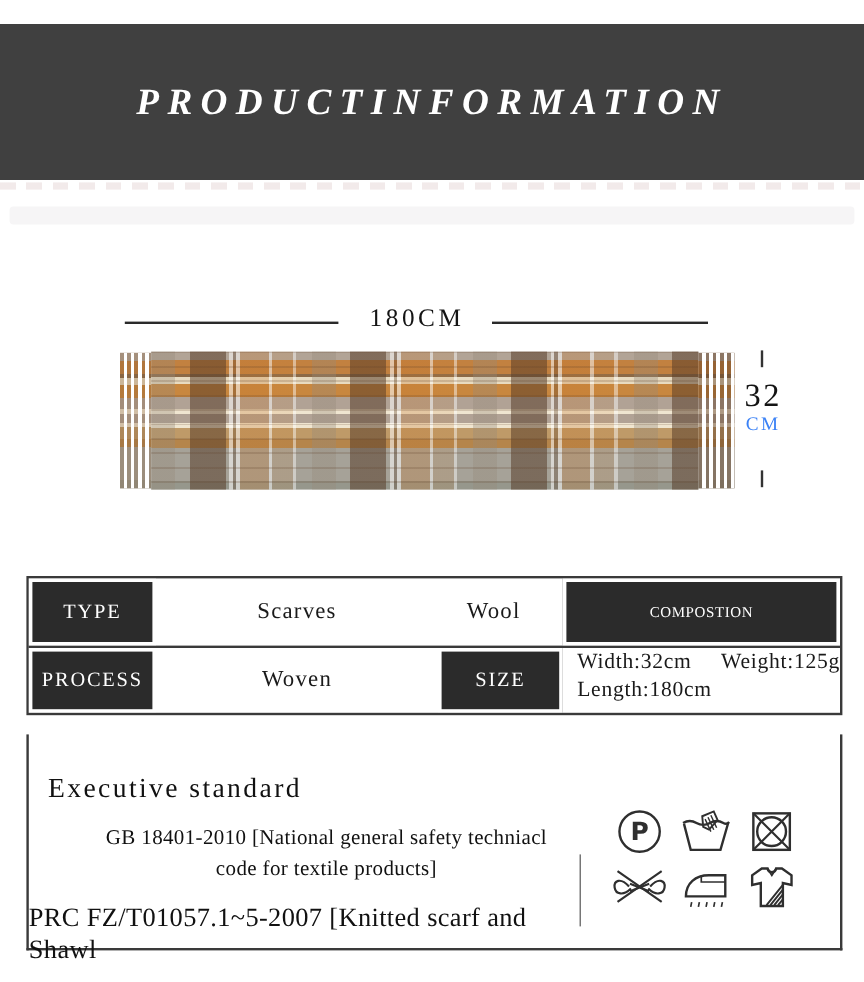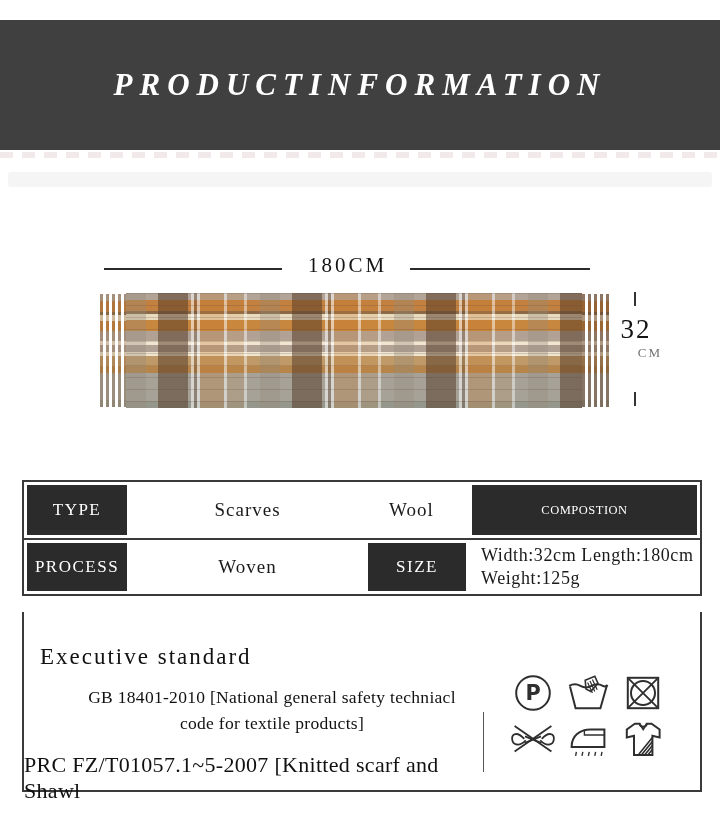--- a/index.html
+++ b/index.html
@@ -33,22 +33,22 @@
   .dim-line.left{left:104px;width:178px;}
   .dim-line.right{left:410px;width:180px;}
   .tick{position:absolute;left:634px;width:2px;height:14px;background:#333;}
   .tick.top{top:292px;}
   .tick.bottom{top:392px;}
   .dim-width-value{
     position:absolute;left:610px;top:315px;width:52px;text-align:center;
     font-size:27px;letter-spacing:2px;color:#141414;line-height:1.05;
   }
   .dim-width-unit{
-    position:absolute;left:610px;top:345px;width:52px;text-align:right;
-    font-size:13px;letter-spacing:2px;color:#737373;
+    position:absolute;left:610px;top:345px;width:52px;text-align:center;
+    font-size:16px;letter-spacing:2px;color:#3b82f6;
   }
   
   .scarf{position:absolute;left:100px;top:293px;width:512px;height:115px;}
   .scarf-body{
     position:absolute;left:26px;right:30px;top:0;bottom:0;
     background:
       repeating-linear-gradient(to bottom,rgba(96,64,40,0.20) 0 1.5px,rgba(0,0,0,0) 1.5px 12px),
       repeating-linear-gradient(90deg,
         rgba(150,138,122,0.35) 0 20px,
         rgba(0,0,0,0) 20px 32px,
@@ -127,21 +127,21 @@
   .spec-row.r2{height:54px;}
   .cell{display:flex;align-items:center;justify-content:center;box-sizing:border-box;}
   .cell.label{
     background:#2b2b2b;color:#fff;border:3px solid #ffffff;
     font-size:17px;letter-spacing:1.5px;
   }
   .cell.label.small{font-size:12.5px;letter-spacing:0.5px;}
   .cell.value{font-size:19px;letter-spacing:1px;color:#1a1a1a;}
   .cell.value.left{justify-content:flex-start;padding-left:24px;}
   .cell.value.size{
-    flex-direction:column;align-items:flex-start;justify-content:center;
+    align-items:flex-start;justify-content:center;
     padding-left:12px;font-size:18px;line-height:1.3;letter-spacing:0.6px;
   }
   
   .std-box{
     position:absolute;left:22px;top:612px;width:680px;height:180px;
     border:2px solid #3a3a3a;border-top:none;background:#fff;box-sizing:border-box;
   }
   .std-heading{
     position:absolute;left:16px;top:32px;font-size:23px;letter-spacing:2px;color:#111;
   }

